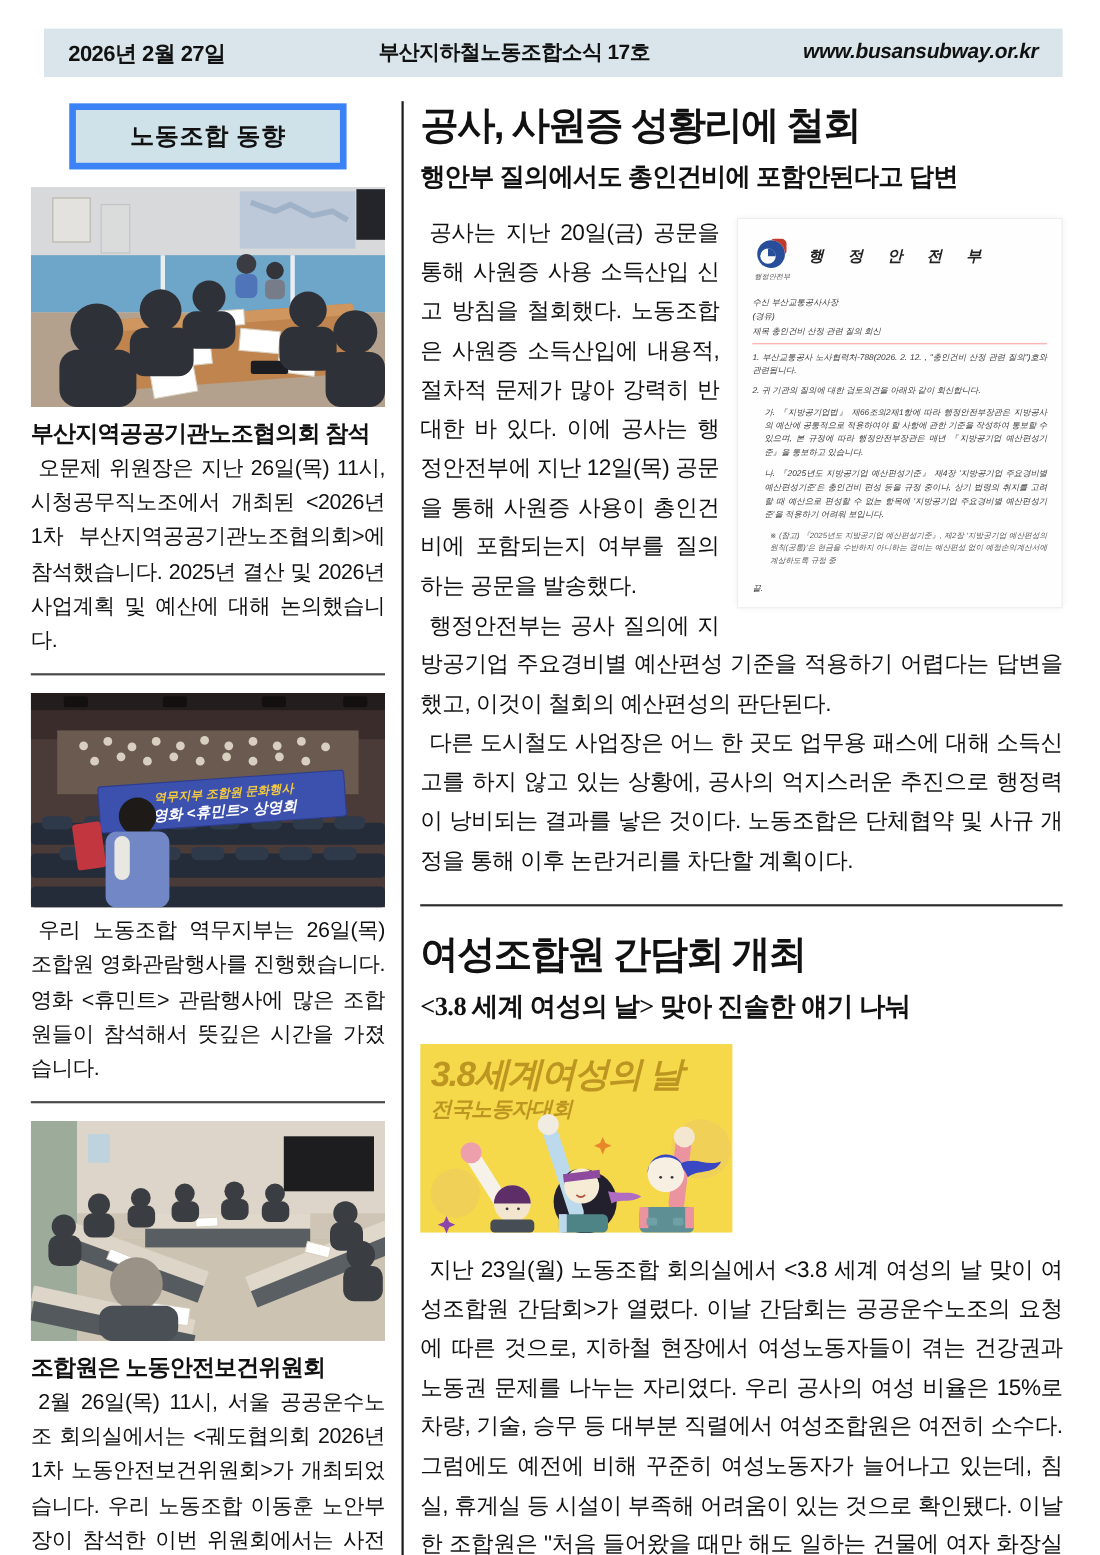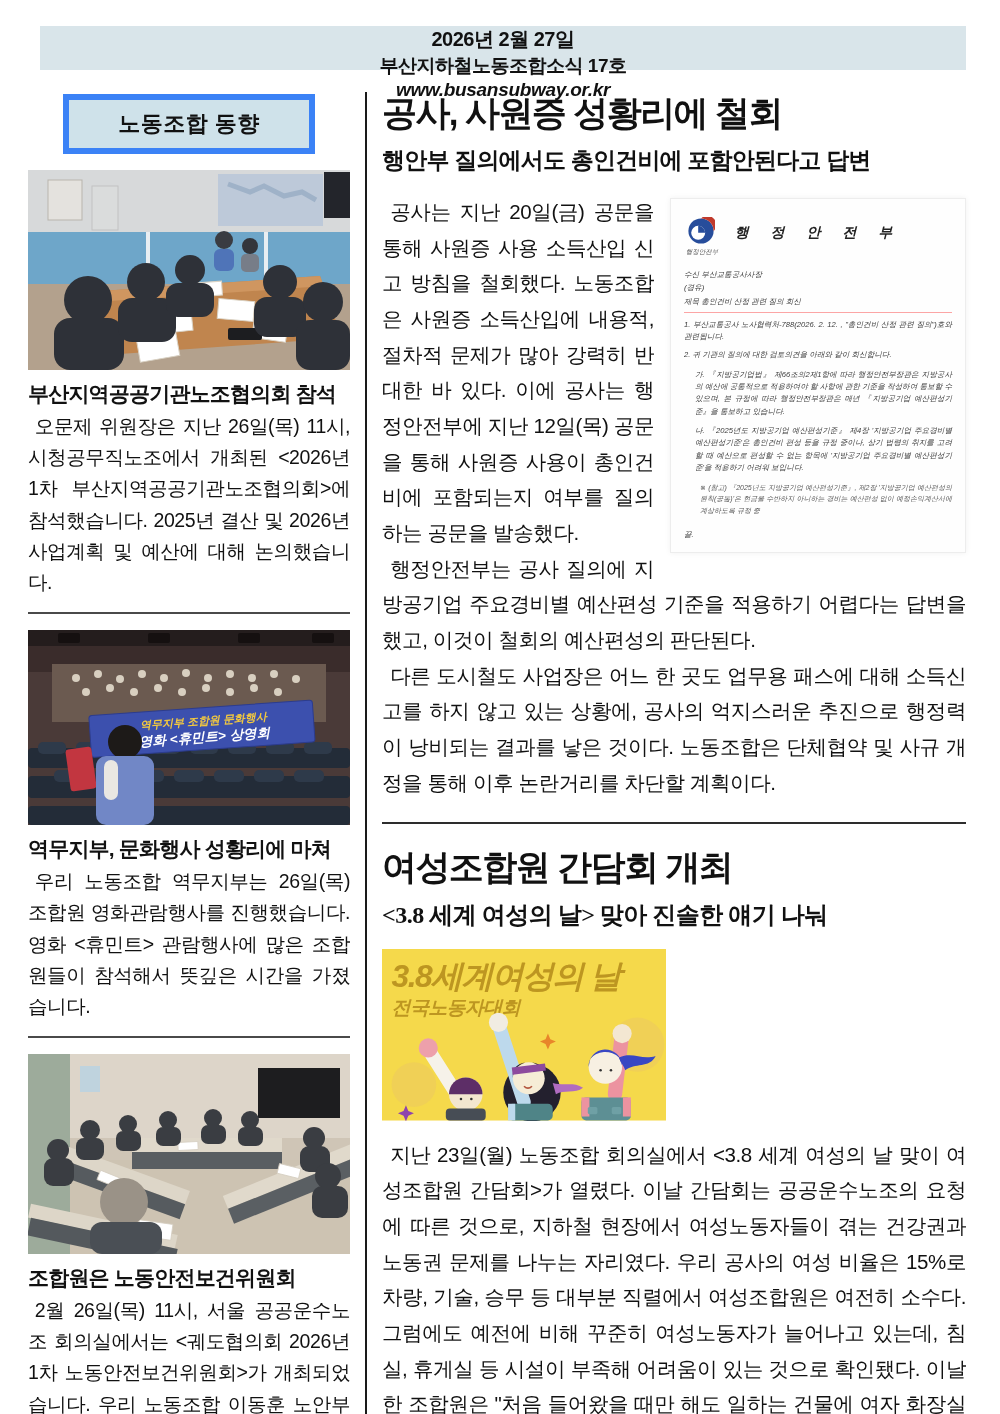--- a/index.html
+++ b/index.html
@@ -5,21 +5,21 @@
   html,body { margin:0; padding:0; background:#e8e8e8; }
   .page {
     width:1000px; height:1414px; margin:0 auto; background:#ffffff;
     box-sizing:border-box; padding:26px 34px 0 28px; overflow:hidden;
     font-family:"Liberation Sans","DejaVu Sans",sans-serif; color:#111;
     position:relative;
   }
   
   .topbar {
     height:44px; background:#d9e5ea; display:flex; align-items:center;
-    justify-content:space-between; padding:0 22px; margin-left:12px;flex-direction:column;
+    justify-content:space-between; padding:0 22px; margin-left:12px;
   }
   .topbar .date { font-size:20px; font-weight:bold; letter-spacing:-0.5px; }
   .topbar .masthead { font-size:19px; font-weight:bold; letter-spacing:-0.5px; }
   .topbar .website { font-size:19px; font-style:italic; font-weight:bold; letter-spacing:-0.3px; }
 
   
   .columns { display:flex; margin-top:20px; align-items:stretch; }
   .left-col { width:322px; flex:none; }
   .vrule { width:0; border-left:2px solid #1a1a1a; margin:2px 15px 8px 15px; }
   .right-col { flex:1; min-width:0; }
@@ -202,21 +202,20 @@
           </g>
           <g>
             <rect x="40" y="118" width="26" height="42" rx="3" fill="#c23640" transform="rotate(-8 53 139)"></rect>
             <circle cx="97" cy="112" r="17" fill="#1d1a18"></circle>
             <rect x="68" y="126" width="58" height="69" rx="10" fill="#7187c6"></rect>
             <rect x="76" y="130" width="14" height="40" rx="7" fill="#e9e7e2"></rect>
           </g>
         </svg>
       </figure>
 
-      <h3 class="lhead">역무지부, 문화행사 성황리에 마쳐</h3>
       <p class="lbody">우리 노동조합 역무지부는 26일(목) 조합원 영화관람행사를 진행했습니다. 영화 &lt;휴민트&gt; 관람행사에 많은 조합원들이 참석해서 뜻깊은 시간을 가졌습니다.</p>
 
       <hr class="ldiv">
 
       <figure class="photo">
         <svg viewBox="0 0 322 200" xmlns="http://www.w3.org/2000/svg">
           <rect width="322" height="200" fill="#ddd5c9"></rect>
           <rect x="0" y="84" width="322" height="22" fill="#cfc5b6"></rect>
           <rect x="0" y="106" width="322" height="94" fill="#cdc3b2"></rect>
           <rect x="0" y="0" width="42" height="200" fill="#9dab9b"></rect>

